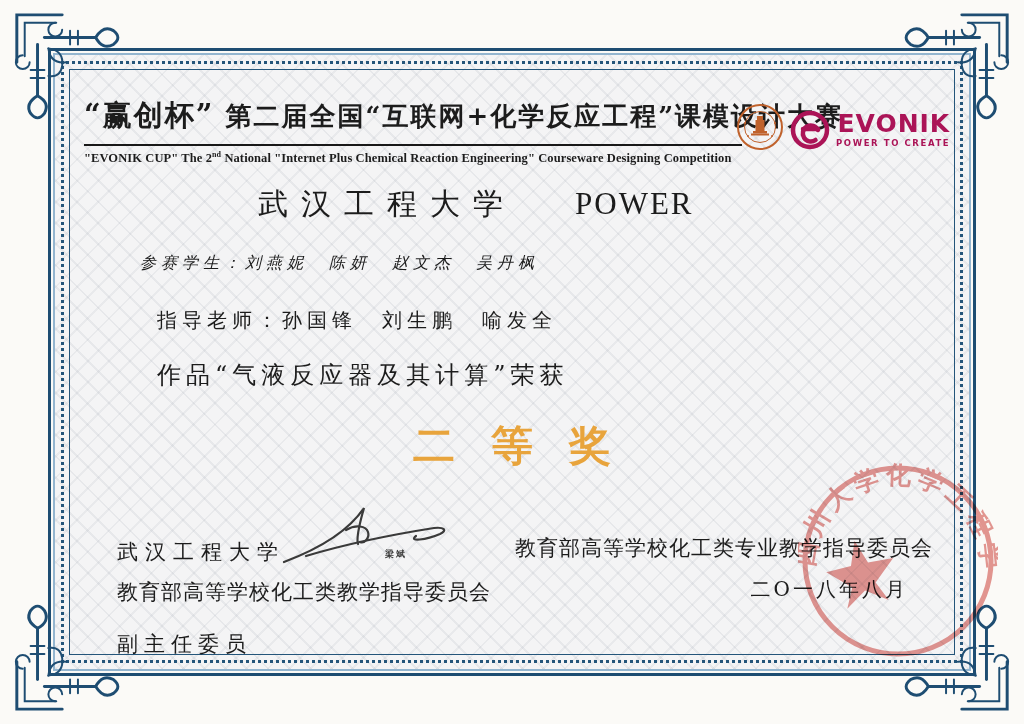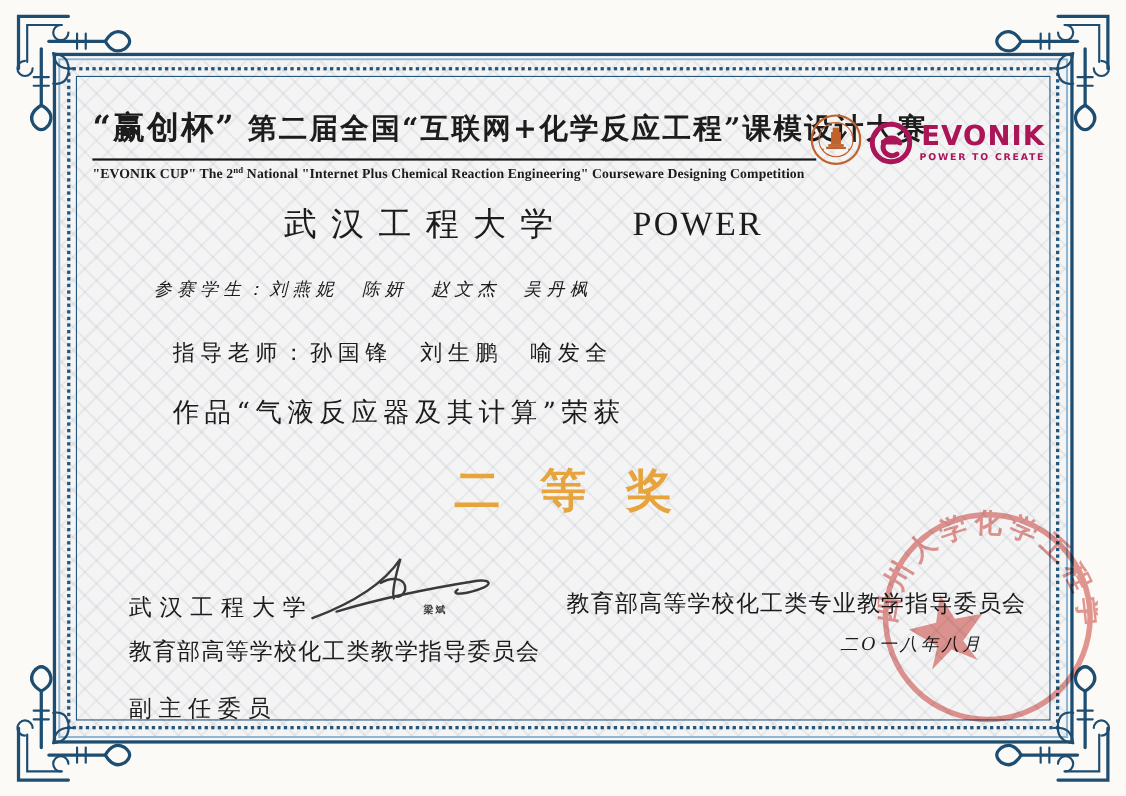--- a/index.html
+++ b/index.html
@@ -71,21 +71,21 @@
   .sig-left .l2{font-size:21px;letter-spacing:1px;margin-top:12px;white-space:nowrap;}
   .sig-left .l3{font-size:21px;letter-spacing:6px;margin-top:24px;white-space:nowrap;}
   .signature{position:absolute;left:276px;top:500px;width:185px;height:70px;}
   .signature-name{
     position:absolute;left:385px;top:548px;font-size:9px;color:#3a3a3a;
     letter-spacing:2px;font-weight:bold;
   }
   .sig-right{position:absolute;right:91px;top:534px;text-align:right;}
   .sig-right .r1{font-size:21px;letter-spacing:1px;white-space:nowrap;}
   .sig-right .r2{font-size:21px;letter-spacing:1px;margin-top:13px;white-space:nowrap;}
-  .sig-right .r3{font-size:16px;letter-spacing:3px;margin-top:14px;margin-right:39px;white-space:nowrap;font-style:italic;}
+  .sig-right .r3{font-size:20px;letter-spacing:3px;margin-top:14px;margin-right:25px;white-space:nowrap;}
   
   .red-seal{
     position:absolute;left:798px;top:458px;width:200px;height:205px;
     opacity:0.55;mix-blend-mode:multiply;pointer-events:none;
   }
 </style>
 </head>
 <body>
 
 <div class="frame frame1"></div>

